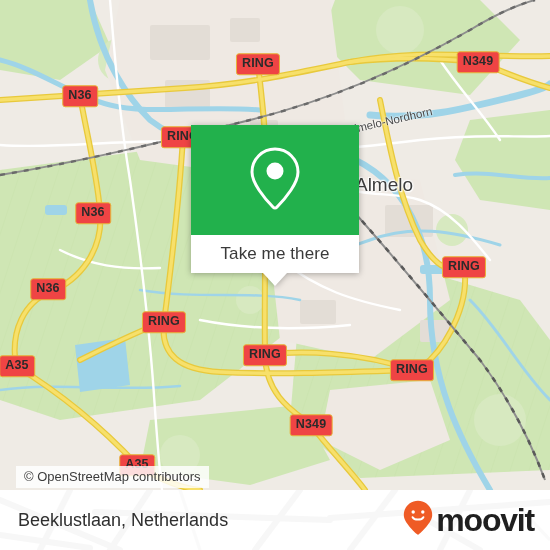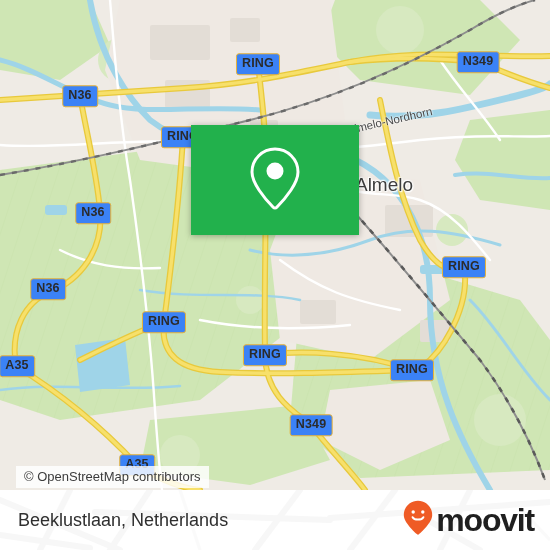--- a/index.html
+++ b/index.html
@@ -21,21 +21,21 @@
     left: 0; top: 0;
     width: 550px; height: 490px;
     overflow: hidden;
     background: #efebe5;
   }
   #map-canvas { position: absolute; left: 0; top: 0; width: 550px; height: 490px; }
 
   
   .shield {
     position: absolute;
-    background: #3b82f6;
+    background: #ef4444;
     border: 1.5px solid #e8b33a;
     border-radius: 3px;
     color: #2b2b2b;
     font-size: 12.5px;
     font-weight: bold;
     letter-spacing: .2px;
     line-height: 1;
     padding: 3px 5px 4px 5px;
     white-space: nowrap;
     font-family: "Liberation Sans", sans-serif;
@@ -287,20 +287,24 @@
     <div class="shield" style="left:137px; top:465px;">A35</div>
 
     <div id="callout">
       <div id="callout-top">
         <span>
           <svg width="54" height="64" viewBox="0 0 54 64" fill="none" xmlns="http://www.w3.org/2000/svg">
             <path d="M27 3 C14.3 3 4 13.3 4 26 C4 37 16 52 25.2 61.2 C26.2 62.2 27.8 62.2 28.8 61.2 C38 52 50 37 50 26 C50 13.3 39.7 3 27 3 Z" stroke="#ffffff" stroke-width="3" fill="none"></path>
             <circle cx="27" cy="25" r="8.5" fill="#ffffff"></circle>
           </svg>
         </span>
+      </div>
+      <div id="callout-bottom">
+        <span id="callout-label">Take me there</span>
+        <div id="callout-tail"></div>
       </div>
     </div>
 
     <div id="attribution">© OpenStreetMap contributors</div>
   </div>
 
   <div id="footer">
     <svg id="footer-bg" viewBox="0 0 550 60" preserveAspectRatio="none">
       <rect x="0" y="0" width="550" height="60" fill="#ffffff"></rect>
       <g stroke="#f1f1f1" stroke-width="6" fill="none" stroke-linecap="round">

